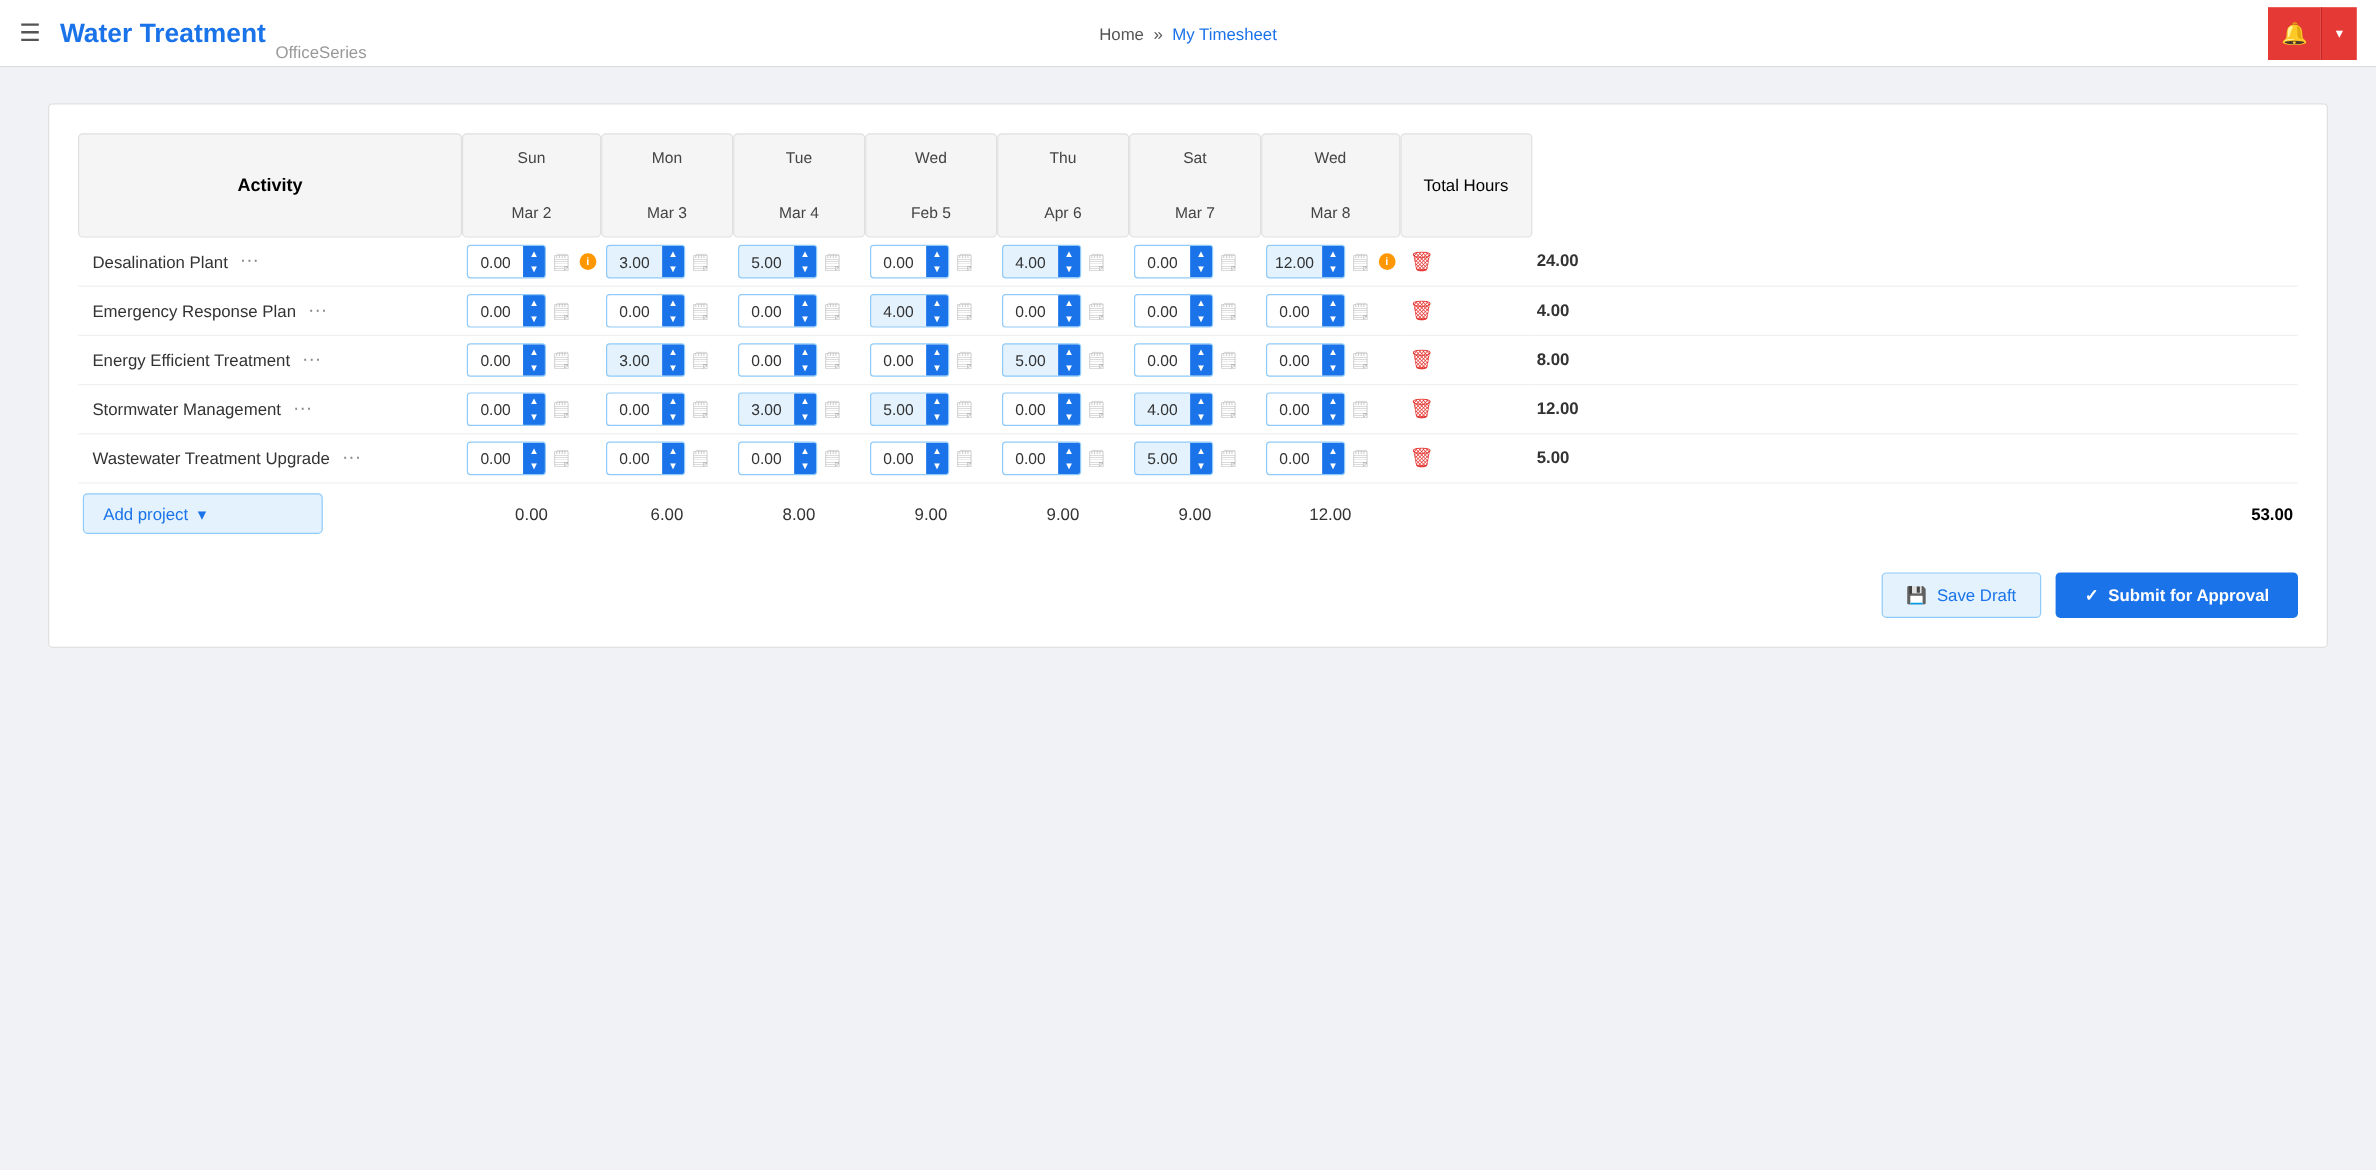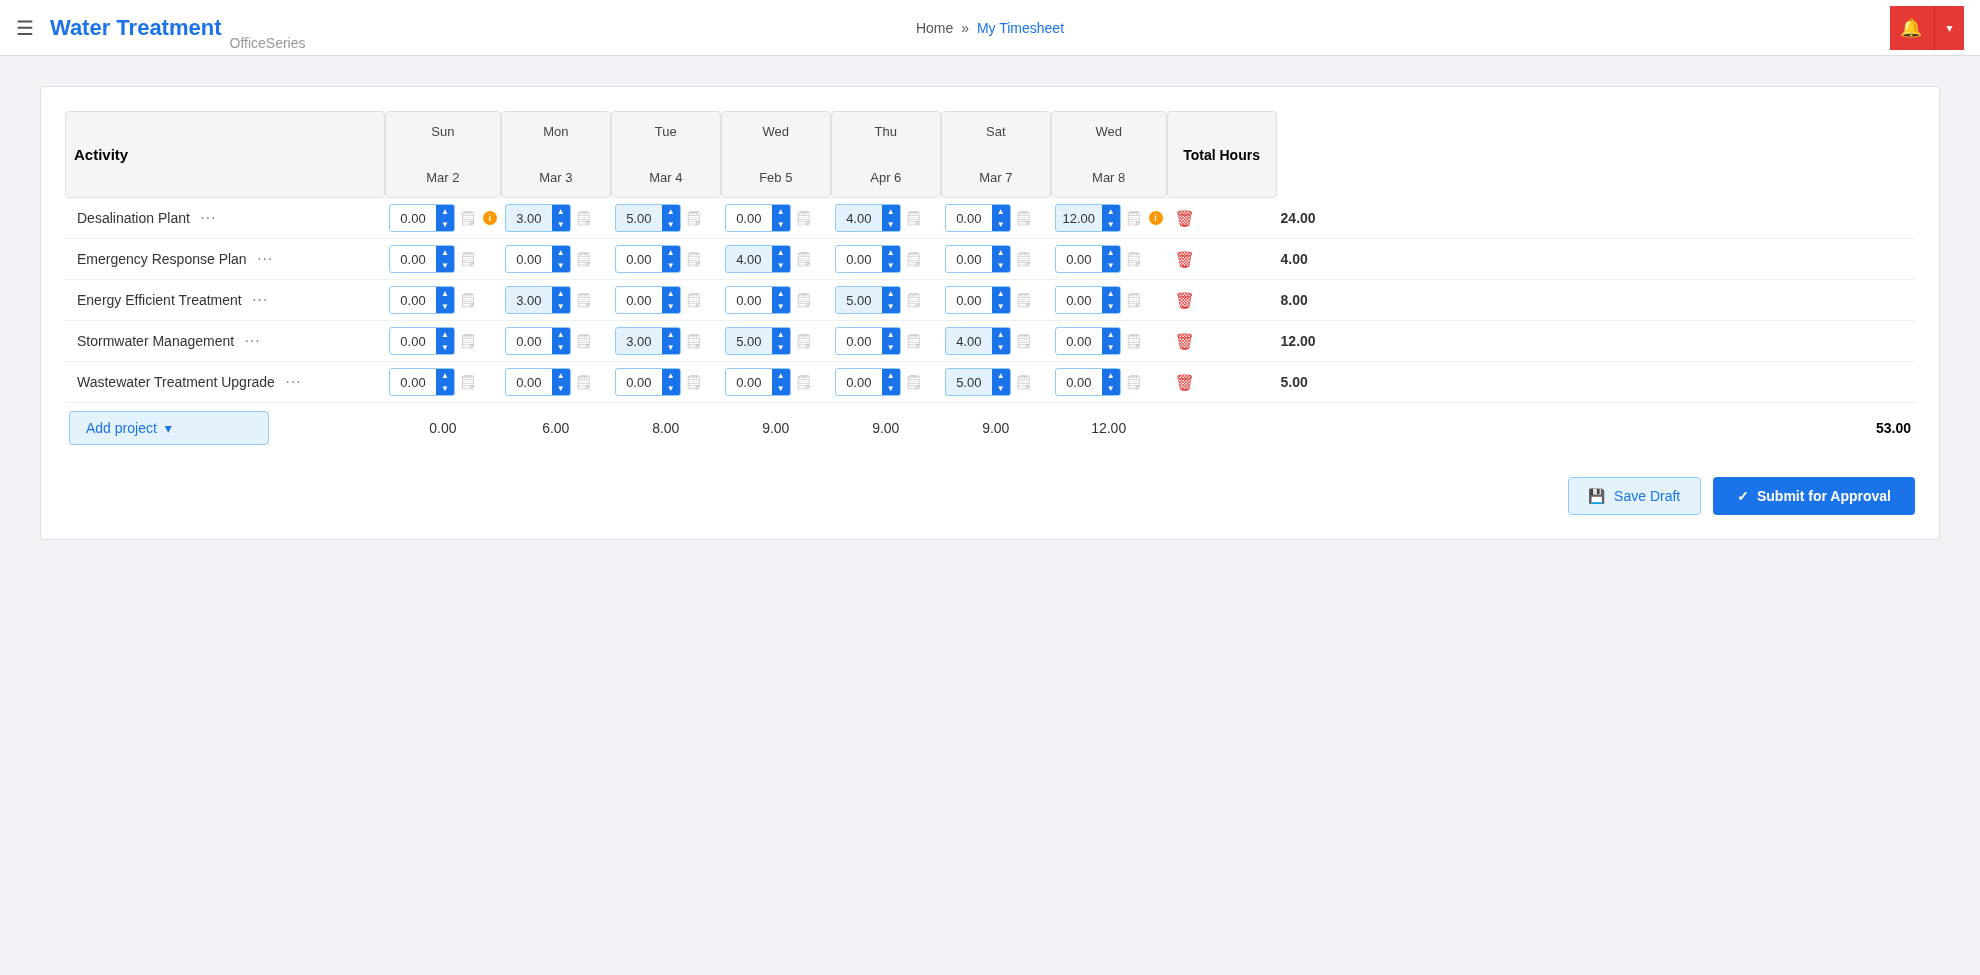--- a/index.html
+++ b/index.html
@@ -97,37 +97,37 @@
     .col-total { width: 110px; text-align: center; }
 
     .header-cell {
       background: #f5f5f5;
       border: 1px solid #e0e0e0;
       border-radius: 4px;
       padding: 12px 8px;
       vertical-align: middle;
     }
     .header-cell.activity-header {
-      text-align: left;
+      text-align: center;
       font-weight: bold;
       font-size: 15px;
     }
     .day-name {
       font-size: 13px;
       color: #444;
       font-weight: normal;
     }
     .day-date {
       font-size: 13px;
       color: #444;
       font-weight: normal;
       margin-top: 31px;
     }
     .total-header {
-      font-weight: bold;
+      font-weight: normal;
       font-size: 14px;
     }
 
     
     .activity-row td {
       padding: 6px 4px;
       vertical-align: middle;
       border-bottom: 1px solid #f0f0f0;
     }
     .activity-name {

